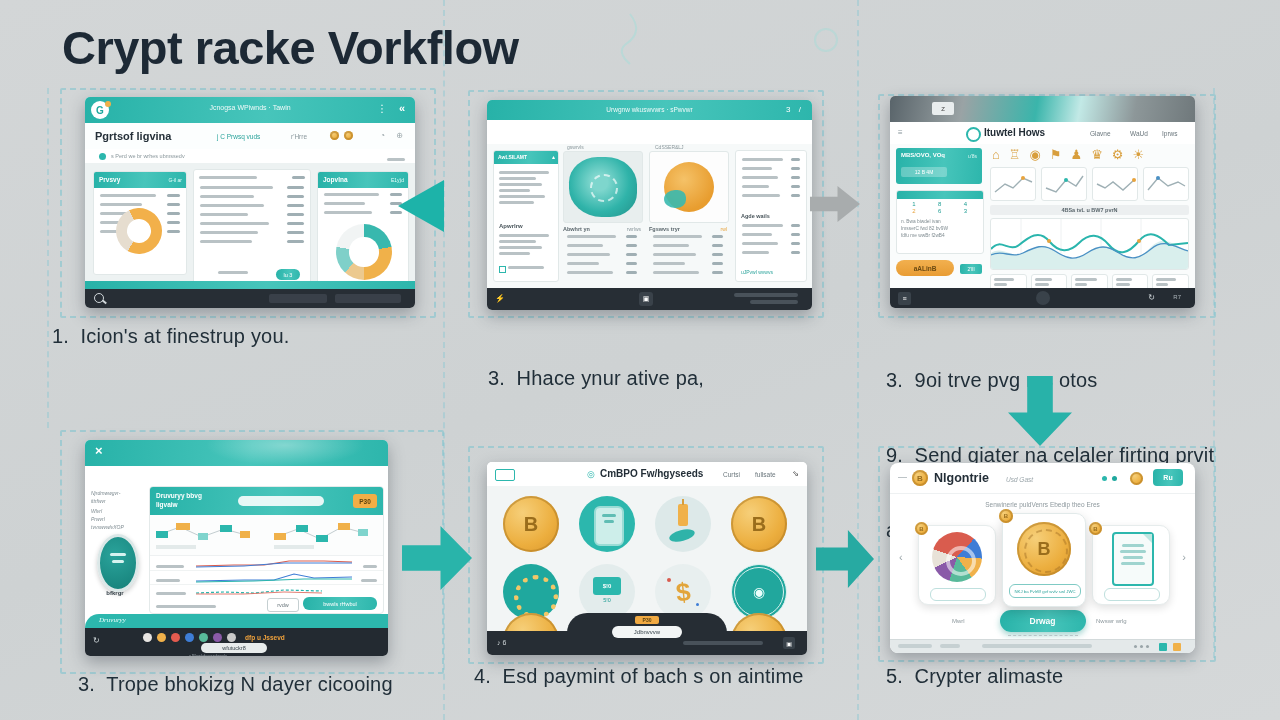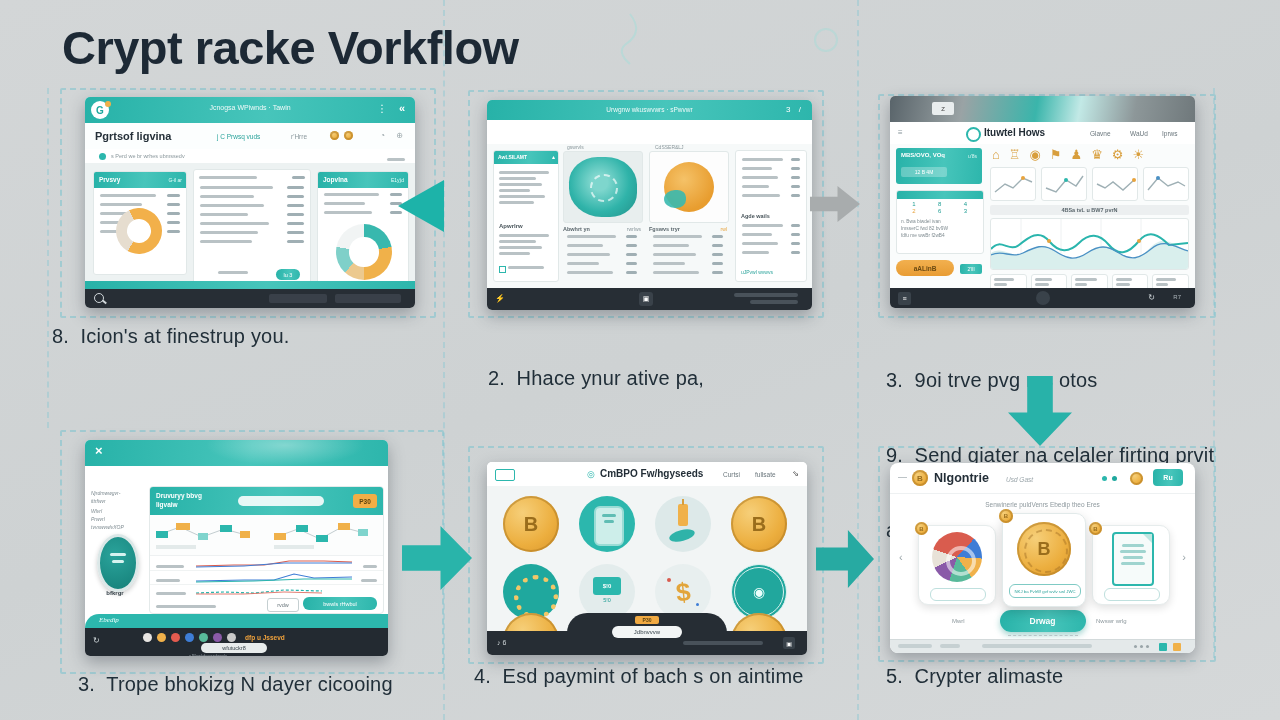--- a/index.html
+++ b/index.html
@@ -166,21 +166,21 @@
     </div>
   </div>
   <div class="tealbar abs" style="left:0;right:0;bottom:19px;height:8px"></div>
   <div class="darkbar" style="bottom:0;height:19px">
     <div class="abs" style="left:9px;top:4px;width:8px;height:8px;border:1.5px solid #cfd6d9;border-radius:50%"></div>
     <div class="abs" style="left:17px;top:12px;width:5px;height:1.5px;background:#cfd6d9;transform:rotate(40deg)"></div>
     <div class="abs" style="right:88px;top:5px;width:58px;height:9px;background:#394049;border-radius:2px"></div>
     <div class="abs" style="right:14px;top:5px;width:66px;height:9px;background:#394049;border-radius:2px"></div>
   </div>
 </div>
-<div class="cap" style="left:52px;top:324px">8.  Icion's at finestrup you.</div>
+<div class="cap" style="left:52px;top:324px">1.  Icion's at finestrup you.</div>
 
 <div class="arrow ar-left" style="left:398px;top:180px;width:46px;height:52px"></div>
 
 <div class="win" style="left:487px;top:100px;width:325px;height:210px">
   <div class="tealbar abs" style="left:0;top:0;right:0;height:20px">
     <div class="abs" style="left:70px;right:70px;top:6px;text-align:center;font-size:6.5px;color:rgba(255,255,255,.92)">Urwgnw wkuswvwrs · sPwvwr</div>
     <div class="abs" style="right:8px;top:5px;color:#fff;font-size:8px;letter-spacing:3px">3 /</div>
   </div>
   <div class="abs" style="left:0;top:44px;right:0;bottom:22px;background:#f6f9f9">
     <div class="card" style="left:6px;top:6px;width:64px;height:130px">
@@ -320,21 +320,21 @@
   <div class="darkbar" style="bottom:0;height:22px">
     <div class="abs" style="left:8px;top:6px;font-size:8px;color:#dfe5e8">⚡</div>
     <div class="abs" style="left:152px;top:4px;width:14px;height:14px;background:#3a424a;border-radius:3px;display:flex;align-items:center;justify-content:center;color:#fff;font-size:7px">
         <span>▣</span>
       </div>
     <div class="abs" style="right:14px;top:5px;width:64px;height:4px;background:#49525a;border-radius:2px"></div>
     <div class="abs" style="right:14px;top:12px;width:48px;height:4px;background:#49525a;border-radius:2px"></div>
   </div>
 </div>
 <div class="cap" style="left:488px;top:316px">
-  <div>2.  Hhace ynur ative pa,</div>
+  <div>3.  Hhace ynur ative pa,</div>
 </div>
 
 <div class="arrow ar-right" style="left:810px;top:186px;width:50px;height:36px;background:#a8acad"></div>
 
 <div class="win" style="left:890px;top:96px;width:305px;height:212px">
   <div class="abs" style="left:0;top:0;right:0;height:26px;background:linear-gradient(100deg,#59646a 0%,#9aa3a5 24%,#3ab5ab 48%,#c2e9e6 62%,#8d9799 80%,#6f787b 100%)">
     <div class="abs" style="left:42px;top:6px;width:22px;height:13px;background:#e9edee;border-radius:2px;font-size:6px;display:flex;align-items:center;justify-content:center;color:#444">Z</div>
   </div>
   <div class="abs" style="left:0;top:26px;right:0;height:22px;background:#fff;border-bottom:1px solid #e7ecec">
     <div class="abs" style="left:8px;top:6px;font-size:8px;color:#8a979c">≡</div>
@@ -529,21 +529,21 @@
             <path d="M2 7 L30 6 L60 7 L90 4 L128 5" stroke="#2ab5ad" stroke-width="1.2" stroke-dasharray="3 2" fill="none"></path>
             <path d="M2 8 L50 8 L90 6 L128 7" stroke="#d95c4e" stroke-width=".8" fill="none"></path>
           </svg>
       </div>
       <div class="pill abs" style="right:84px;top:111px;width:30px;height:12px;border:1px solid #c5cfd1;border-radius:3px;font-size:5.5px;color:#6a767c;background:#fff">rvdw</div>
       <div class="pill abs tealbar" style="right:6px;top:110px;width:74px;height:13px;font-size:5.5px;color:#fff;border-radius:6px">bwwls rHwbul</div>
       <div class="sq abs" style="left:6px;top:115px;width:60px"></div>
     </div>
   </div>
   <div class="abs" style="left:0;top:174px;right:0;height:14px;background:#2cb7ad;border-radius:18px 0 0 0">
-    <span class="abs" style="left:14px;top:2px;font-size:7px;font-style:italic;font-family:'Liberation Serif',serif;color:#eafffc">Ebedip</span>
+    <span class="abs" style="left:14px;top:2px;font-size:7px;font-style:italic;font-family:'Liberation Serif',serif;color:#eafffc">Druvuryy</span>
   </div>
   <div class="darkbar" style="bottom:0;height:28px;background:#232a31">
     <div class="abs" style="left:8px;top:8px;font-size:8px;color:#cfd6d9">↻</div>
     <div class="dot" style="left:58px;top:5px;width:9px;height:9px;background:#e8e5e2"></div>
     <div class="dot" style="left:72px;top:5px;width:9px;height:9px;background:#f0b14a"></div>
     <div class="dot" style="left:86px;top:5px;width:9px;height:9px;background:#e45b4f"></div>
     <div class="dot" style="left:100px;top:5px;width:9px;height:9px;background:#3e7dd6"></div>
     <div class="dot" style="left:114px;top:5px;width:9px;height:9px;background:#58b99a"></div>
     <div class="dot" style="left:128px;top:5px;width:9px;height:9px;background:#8a5aa8"></div>
     <div class="dot" style="left:142px;top:5px;width:9px;height:9px;background:#c9c9c9"></div>

